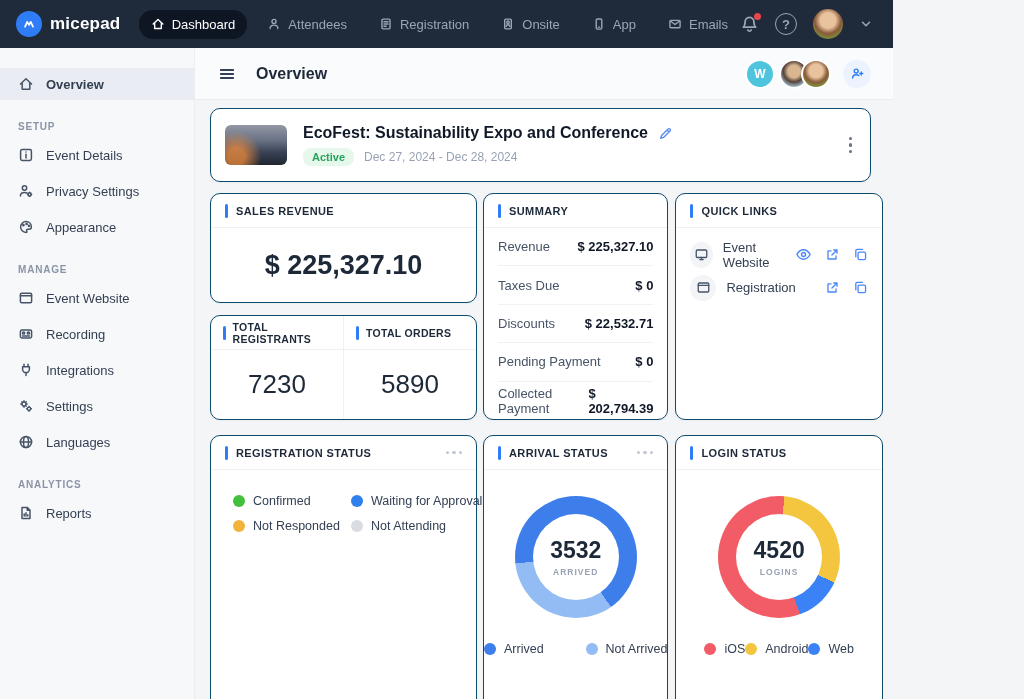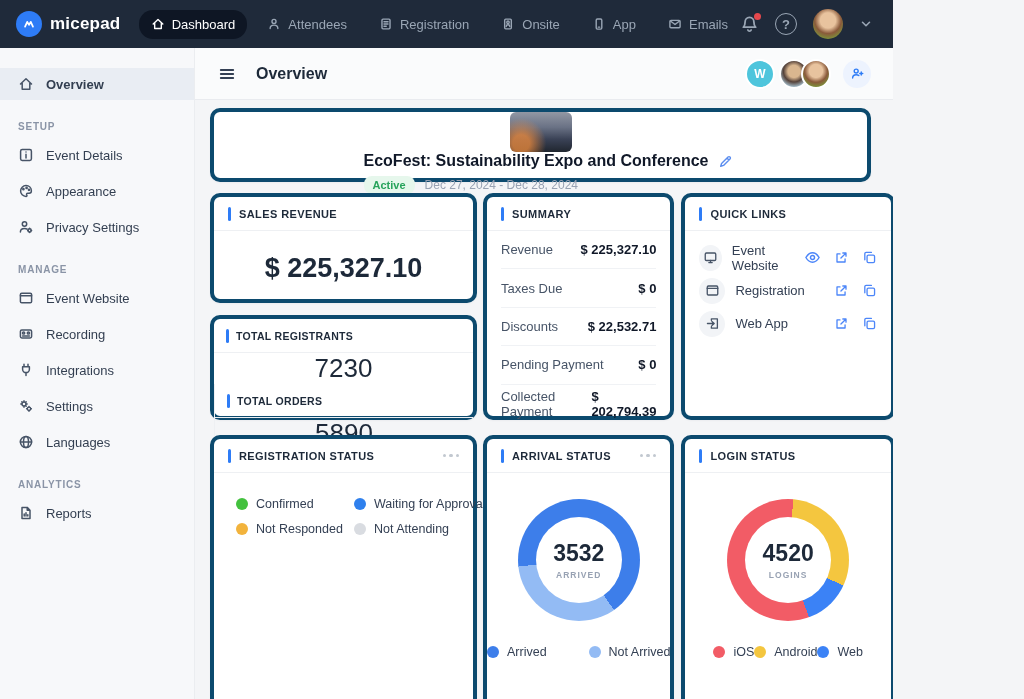--- a/index.html
+++ b/index.html
@@ -42,21 +42,21 @@
   .team .avatar { width:30px; height:30px; border:2px solid #fff; }
   .avatar-w { background:#4EC5DC; color:#fff; font-size:12px; font-weight:bold; display:flex; align-items:center; justify-content:center; }
   .team .avatar + .avatar { margin-left:4px; }
   .team .overlap { margin-left:-8px !important; }
   .add-user-btn { width:28px; height:28px; border-radius:50%; background:#EDF3FE; display:flex; align-items:center; justify-content:center; margin-left:12px; cursor:pointer; }
   .add-user-btn svg { stroke:#2E7CF6; }
 
   .content { padding:8px 22px 0 15px; flex:1; overflow:hidden; background:#F4F5F7; }
 
   
-  .card { background:#fff; border:4px solid #0c4a6e; border-radius:10px; box-shadow:0 1px 2px rgba(16,24,40,.04);flex-direction:column; }
+  .card { background:#fff; border:1px solid #0c4a6e; border-radius:10px; box-shadow:0 1px 2px rgba(16,24,40,.04); }
   .card-header { height:34px; display:flex; align-items:center; justify-content:space-between; padding:0 14px; border-bottom:1px solid #EEF0F3; }
   .card-title { display:flex; align-items:center; gap:8px; font-size:11px; font-weight:bold; letter-spacing:.4px; color:#1D2939; }
   .accent-bar { width:3px; height:14px; border-radius:2px; background:#2E7CF6; }
   .dots-h { display:flex; gap:3px; cursor:pointer; }
   .dots-h i { width:3.5px; height:3.5px; border-radius:50%; background:#C2C8D0; }
 
   
   .event-card { height:74px; display:flex; align-items:center; padding:0 14px; margin-bottom:11px; }
   .event-thumb { width:62px; height:40px; border-radius:6px; flex-shrink:0;
     background:
@@ -209,35 +209,35 @@
       <div class="side-group">
         <div class="side-item">
           <svg class="ic" width="16" height="16" viewBox="0 0 16 16" fill="none" stroke-width="1.5" stroke-linecap="round" stroke-linejoin="round">
               <rect x="2.6" y="2.6" width="10.8" height="10.8" rx="1.6"></rect>
               <path d="M8 7.2 V11 M8 5 v.1"></path>
             </svg>
           <span>Event Details</span>
         </div>
         <div class="side-item">
           <svg class="ic" width="16" height="16" viewBox="0 0 16 16" fill="none" stroke-width="1.5" stroke-linecap="round" stroke-linejoin="round">
+              <circle cx="6.5" cy="5" r="2.2"></circle>
+              <path d="M2.4 13 c0-2.4 1.9-3.6 4.1-3.6 1 0 1.9.2 2.6.7"></path>
+              <circle cx="11.6" cy="11.4" r="1.6"></circle>
+              <path d="M11.6 9.2 v.6 M11.6 13 v.6 M13.6 11.4 h-.6 M10.2 11.4 h-.6"></path>
+            </svg>
+          <span>Privacy Settings</span>
+        </div>
+        <div class="side-item">
+          <svg class="ic" width="16" height="16" viewBox="0 0 16 16" fill="none" stroke-width="1.5" stroke-linecap="round" stroke-linejoin="round">
               <path d="M8 2.6 a5.4 5.4 0 1 0 0 10.8 c1 0 1.2-.7.8-1.3-.5-.8-.2-1.9 1-1.9 h1.4 c1.2 0 2.2-1 2.2-2.2 C13.4 4.7 11 2.6 8 2.6 Z"></path>
               <circle cx="5.4" cy="6.2" r=".6"></circle>
               <circle cx="8.6" cy="4.9" r=".6"></circle>
               <circle cx="11" cy="6.8" r=".6"></circle>
             </svg>
           <span>Appearance</span>
-        </div>
-        <div class="side-item">
-          <svg class="ic" width="16" height="16" viewBox="0 0 16 16" fill="none" stroke-width="1.5" stroke-linecap="round" stroke-linejoin="round">
-              <circle cx="6.5" cy="5" r="2.2"></circle>
-              <path d="M2.4 13 c0-2.4 1.9-3.6 4.1-3.6 1 0 1.9.2 2.6.7"></path>
-              <circle cx="11.6" cy="11.4" r="1.6"></circle>
-              <path d="M11.6 9.2 v.6 M11.6 13 v.6 M13.6 11.4 h-.6 M10.2 11.4 h-.6"></path>
-            </svg>
-          <span>Privacy Settings</span>
         </div>
       </div>
 
       <div class="side-section">MANAGE</div>
       <div class="side-group">
         <div class="side-item">
           <svg class="ic" width="16" height="16" viewBox="0 0 16 16" fill="none" stroke-width="1.5" stroke-linecap="round" stroke-linejoin="round">
               <rect x="2.4" y="3.2" width="11.2" height="9.6" rx="1.4"></rect>
               <path d="M2.4 5.8 h11.2"></path>
             </svg>
@@ -503,37 +503,20 @@
                   <div class="ql-actions">
                     <svg class="ic" width="15" height="15" viewBox="0 0 16 16" fill="none" stroke-width="1.4" stroke-linecap="round" stroke-linejoin="round">
                         <path d="M6.4 4.2 H3.2 V12.8 H11.8 V9.6 M9.4 3.2 H12.8 V6.6 M12.6 3.4 L7.4 8.6"></path>
                       </svg>
                     <svg class="ic" width="15" height="15" viewBox="0 0 16 16" fill="none" stroke-width="1.4" stroke-linecap="round" stroke-linejoin="round">
                         <rect x="5.4" y="5.4" width="8" height="8" rx="1.4"></rect>
                         <path d="M3 10.4 V4 a1.4 1.4 0 0 1 1.4-1.4 H10"></path>
                       </svg>
                   </div>
                 </div>
-                <div class="ql-row">
-                  <div class="ql-icon">
-                      <svg class="ic" width="15" height="15" viewBox="0 0 16 16" fill="none" stroke-width="1.4" stroke-linecap="round" stroke-linejoin="round">
-                        <path d="M6.8 4.6 V3 H13.2 V13 H6.8 V11.4 M2.6 8 H9.6 M7.4 5.8 L9.8 8 L7.4 10.2"></path>
-                      </svg>
-                    </div>
-                  <span class="ql-label">Web App</span>
-                  <div class="ql-actions">
-                    <svg class="ic" width="15" height="15" viewBox="0 0 16 16" fill="none" stroke-width="1.4" stroke-linecap="round" stroke-linejoin="round">
-                        <path d="M6.4 4.2 H3.2 V12.8 H11.8 V9.6 M9.4 3.2 H12.8 V6.6 M12.6 3.4 L7.4 8.6"></path>
-                      </svg>
-                    <svg class="ic" width="15" height="15" viewBox="0 0 16 16" fill="none" stroke-width="1.4" stroke-linecap="round" stroke-linejoin="round">
-                        <rect x="5.4" y="5.4" width="8" height="8" rx="1.4"></rect>
-                        <path d="M3 10.4 V4 a1.4 1.4 0 0 1 1.4-1.4 H10"></path>
-                      </svg>
-                  </div>
-                </div>
               </div>
             </div>
 
             <div class="card status-card">
               <div class="card-header">
                 <div class="card-title">
                     <span class="accent-bar"></span>
                     <span>LOGIN STATUS</span>
                   </div>
               </div>

